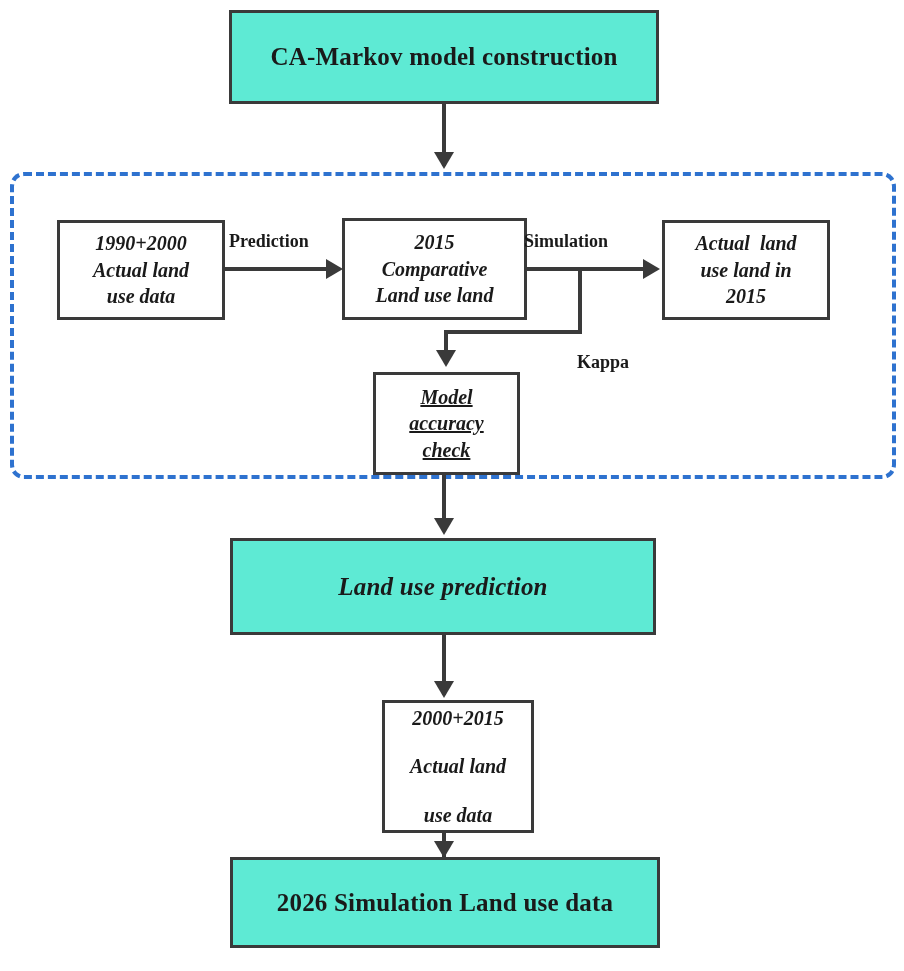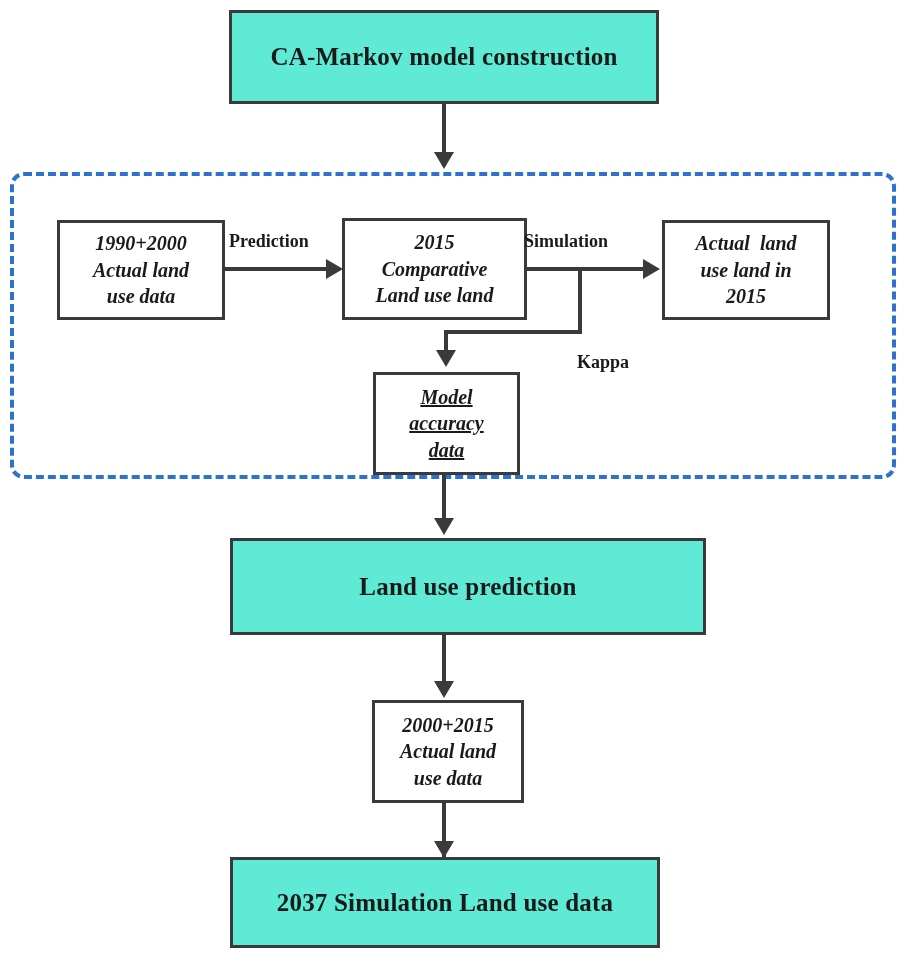--- a/index.html
+++ b/index.html
@@ -130,39 +130,39 @@
 
   <div class="edge v" style="left:578px; top:267px; width:4px; height:67px;"></div>
   <div class="edge h" style="left:444px; top:330px; width:138px;"></div>
   <div class="edge v" style="left:444px; top:330px; width:4px; height:26px;"></div>
   <div class="arrowhead down" style="left:436px; top:350px;"></div>
   <div class="edge-label" style="left:577px; top:352px;">Kappa</div>
 
   <div class="node white" style="left:373px; top:372px; width:147px; height:103px;text-decoration:underline;">
     <span class="line">Model</span>
     <span class="line">accuracy</span>
-    <span class="line">data</span>
+    <span class="line">check</span>
   </div>
 
   <div class="edge v" style="left:442px; top:475px; height:45px;"></div>
   <div class="arrowhead down" style="left:434px; top:518px;"></div>
 
-  <div class="node blue" style="left:230px; top:538px; width:476px; height:97px;">
+  <div class="node blue" style="left:230px; top:538px; width:426px; height:97px;font-style:italic;">
     <span class="line">Land use prediction</span>
   </div>
 
   <div class="edge v" style="left:442px; top:635px; height:60px;"></div>
   <div class="arrowhead down" style="left:434px; top:681px;"></div>
 
-  <div class="node white" style="left:372px; top:700px; width:152px; height:103px;">
+  <div class="node white" style="left:382px; top:700px; width:152px; height:133px;gap:22px;">
     <span class="line">2000+2015</span>
     <span class="line">Actual land</span>
     <span class="line">use data</span>
   </div>
 
   <div class="edge v" style="left:442px; top:803px; height:55px;"></div>
   <div class="arrowhead down" style="left:434px; top:841px;"></div>
 
   <div class="node blue" style="left:230px; top:857px; width:430px; height:91px;">
-    <span class="line">2037 Simulation Land use data</span>
+    <span class="line">2026 Simulation Land use data</span>
   </div>
 
 </div>
 
 </body></html>

